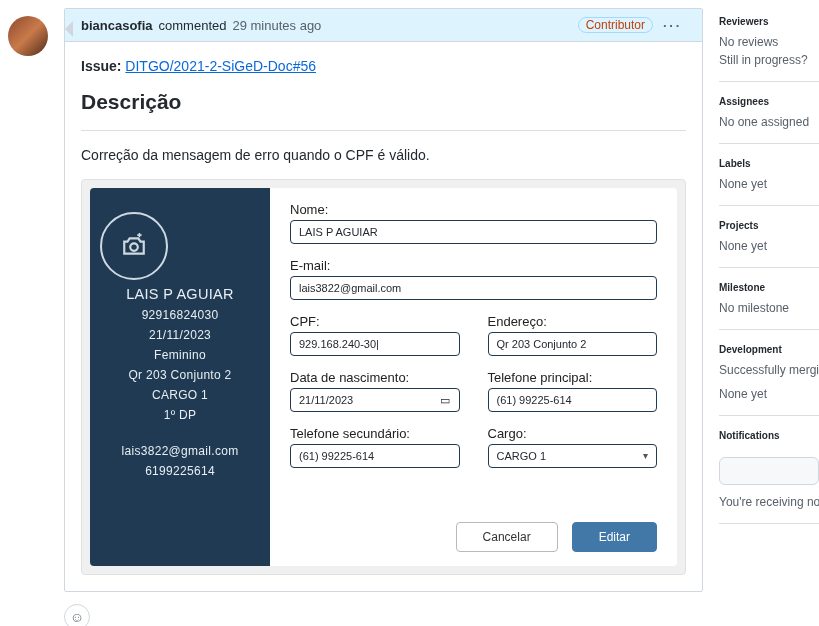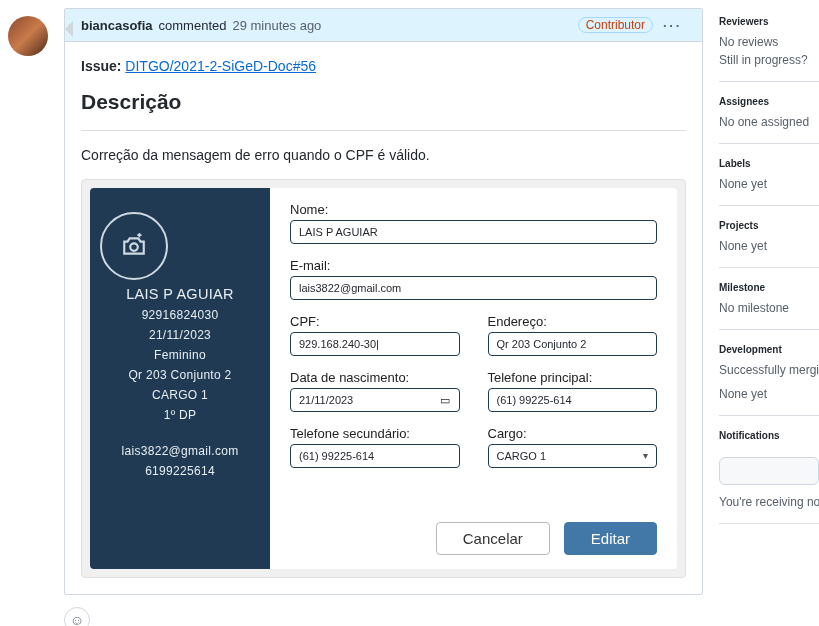--- a/index.html
+++ b/index.html
@@ -40,21 +40,21 @@
 .shot-form { flex: 1; padding: 14px 20px 14px 20px; font-size: 11px; display: flex; flex-direction: column; }
 .field-label { font-size: 13px; color: #222; margin-bottom: 3px; display: block; }
 .inp { border: 1.5px solid #1f3a52; border-radius: 4px; padding: 5px 8px; font-size: 11px; width: 100%; background: #fff; }
 .inp.sel { position: relative; }
 .row { display: flex; gap: 28px; margin-bottom: 14px; }
 .col { flex: 1; }
 .full { margin-bottom: 14px; }
 .date-ic { float: right; font-size: 11px; }
 .chev { float: right; font-size: 10px; color: #555; }
 .btnrow { display: flex; gap: 14px; justify-content: flex-end; margin-top: 40px; }
-.btn { border-radius: 4px; padding: 7px 26px; font-size: 15px; cursor: pointer; }
+.btn { border-radius: 4px; padding: 7px 26px; font-size: 12px; cursor: pointer; }
 .btn-cancel { background: #fff; border: 1px solid #b9b9b9; color: #333; }
 .btn-edit { background: #4178a8; border: 1px solid #4178a8; color: #fff; }
 
 .reaction-btn { width: 26px; height: 26px; border: 1px solid #d0d7de; border-radius: 50%; display: flex; align-items: center; justify-content: center; color: #57606a; margin-top: 12px; font-size: 14px; }
 
 
 .sidebar { width: 100px; padding-right: 0; flex-shrink: 0; font-size: 12px; color: #57606a; overflow: hidden; }
 .side-sec { border-bottom: 1px solid #d8dee4; padding: 14px 0; }
 .side-sec:first-child { padding-top: 8px; }
 .side-sec h4 { font-size: 10px; font-weight: 600; color: #24292f; margin-bottom: 8px; }

